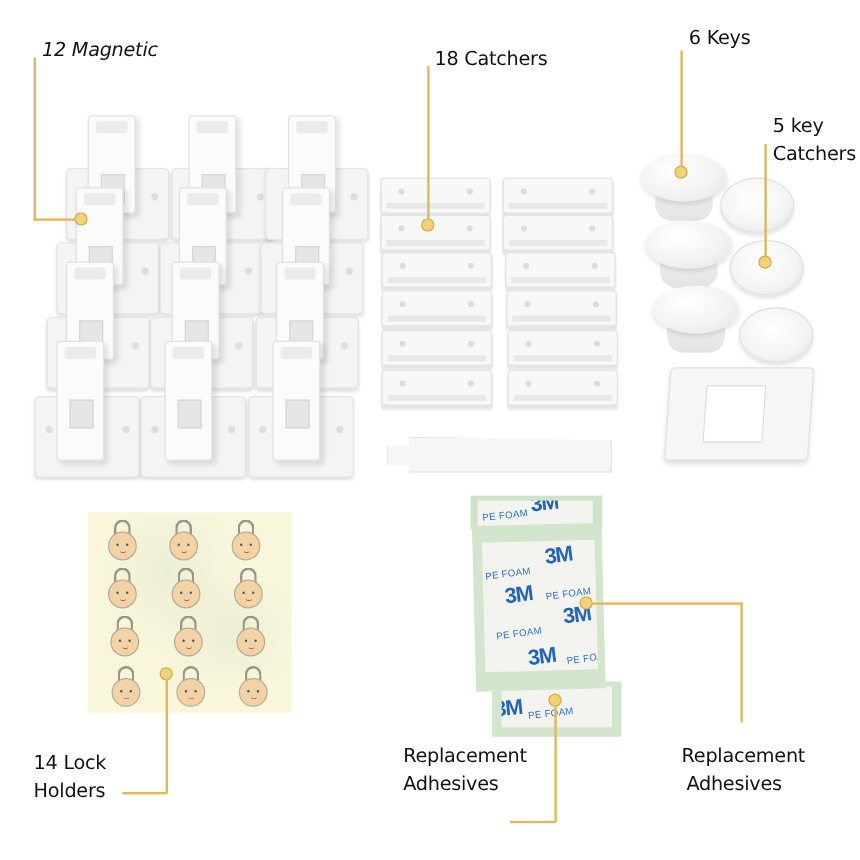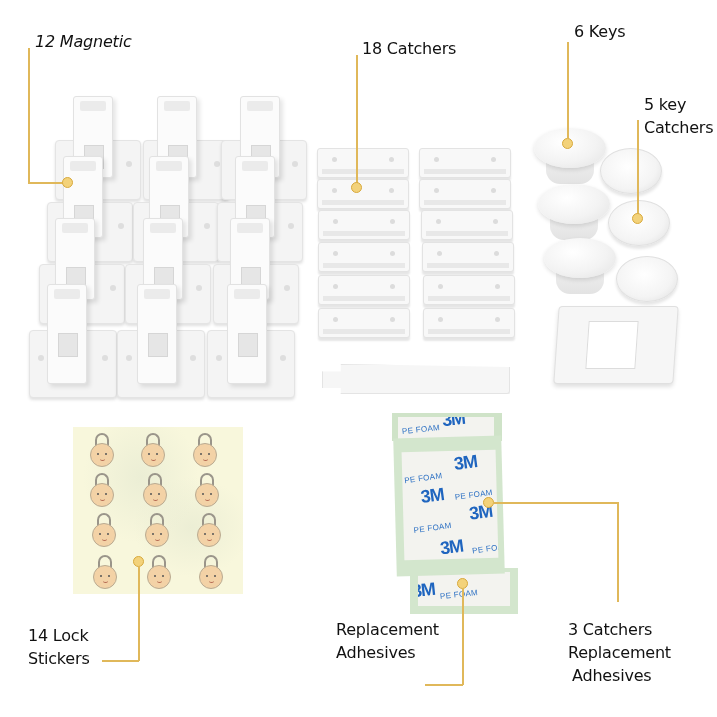--- a/index.html
+++ b/index.html
@@ -377,25 +377,24 @@
   </div>
   <div class="label" style="left:574px;top:20px;">
     <span>6 Keys</span>
   </div>
   <div class="label" style="left:644px;top:93px;">
     <span>5 key</span>
     <span>Catchers</span>
   </div>
   <div class="label" style="left:28px;top:624px;">
     <span>14 Lock</span>
-    <span>Stickers</span>
+    <span>Holders</span>
   </div>
   <div class="label" style="left:336px;top:618px;">
     <span>Replacement</span>
     <span>Adhesives</span>
   </div>
   <div class="label" style="left:568px;top:618px;">
-    <span>3 Catchers</span>
     <span>Replacement</span>
     <span style="padding-left:4px;">Adhesives</span>
   </div>
 
 </div>
 
 </body></html>

